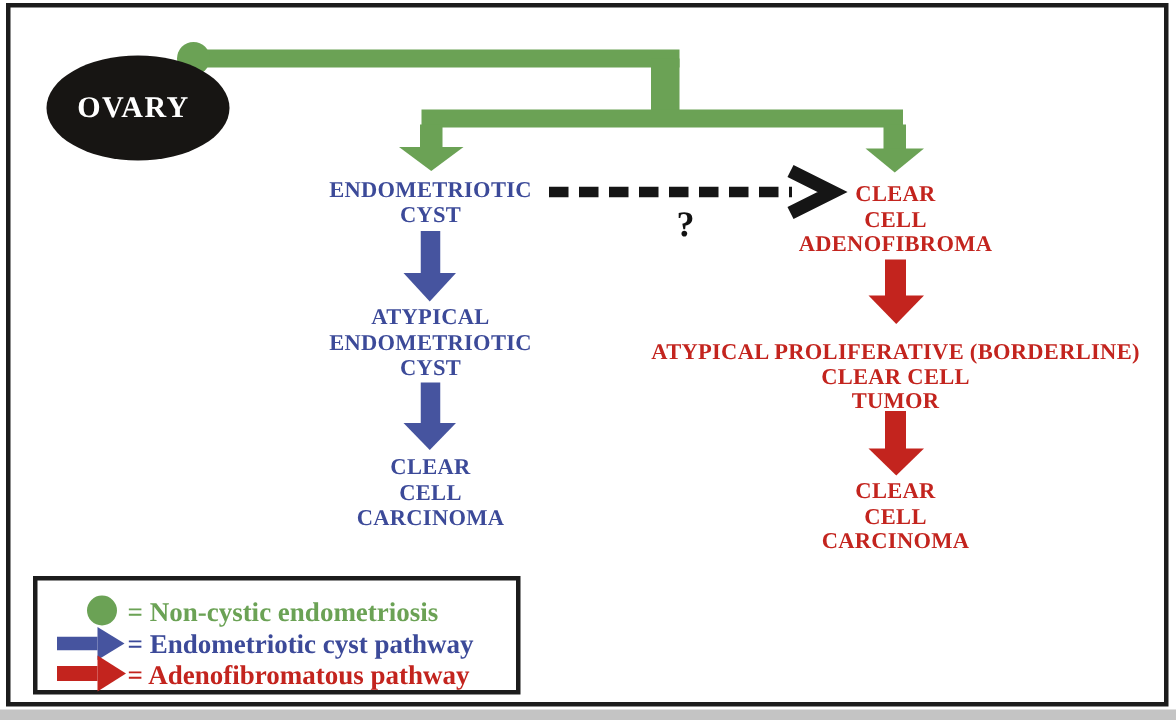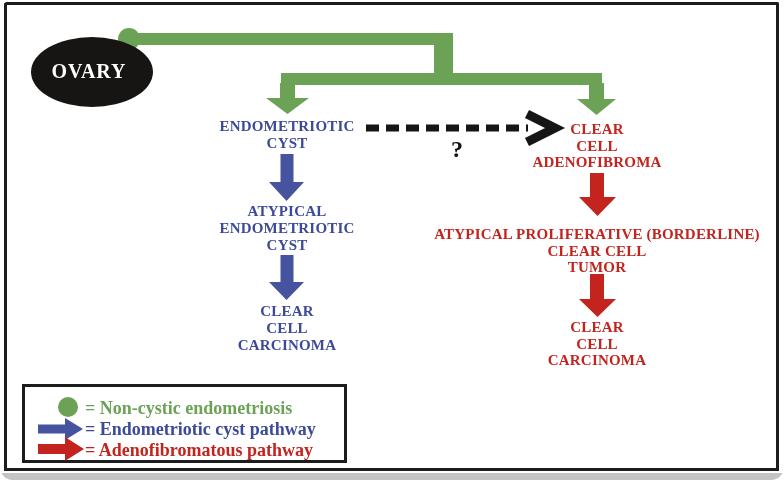--- a/index.html
+++ b/index.html
@@ -1,16 +1,16 @@
 <!DOCTYPE html>
 <html><head>
 <meta charset="utf-8">
 <style>
   html,body{margin:0;padding:0;background:#ffffff;}
-  .stage{position:relative;width:784px;height:480px;background:#ffffff;overflow:hidden;border-radius:13px;}
+  .stage{position:relative;width:784px;height:480px;background:#ffffff;overflow:hidden;}
   svg{display:block;}
   .t{font-family:"Liberation Serif", serif;font-weight:bold;}
   .node{font-size:15px;text-anchor:middle;letter-spacing:0.2px;}
   .ovary-label{font-size:20px;text-anchor:middle;letter-spacing:1px;fill:#ffffff;}
   .legend-label{font-size:18px;text-anchor:start;}
   .qmark{font-size:24px;text-anchor:middle;fill:#121212;}
 </style>
 </head>
 <body>
 

